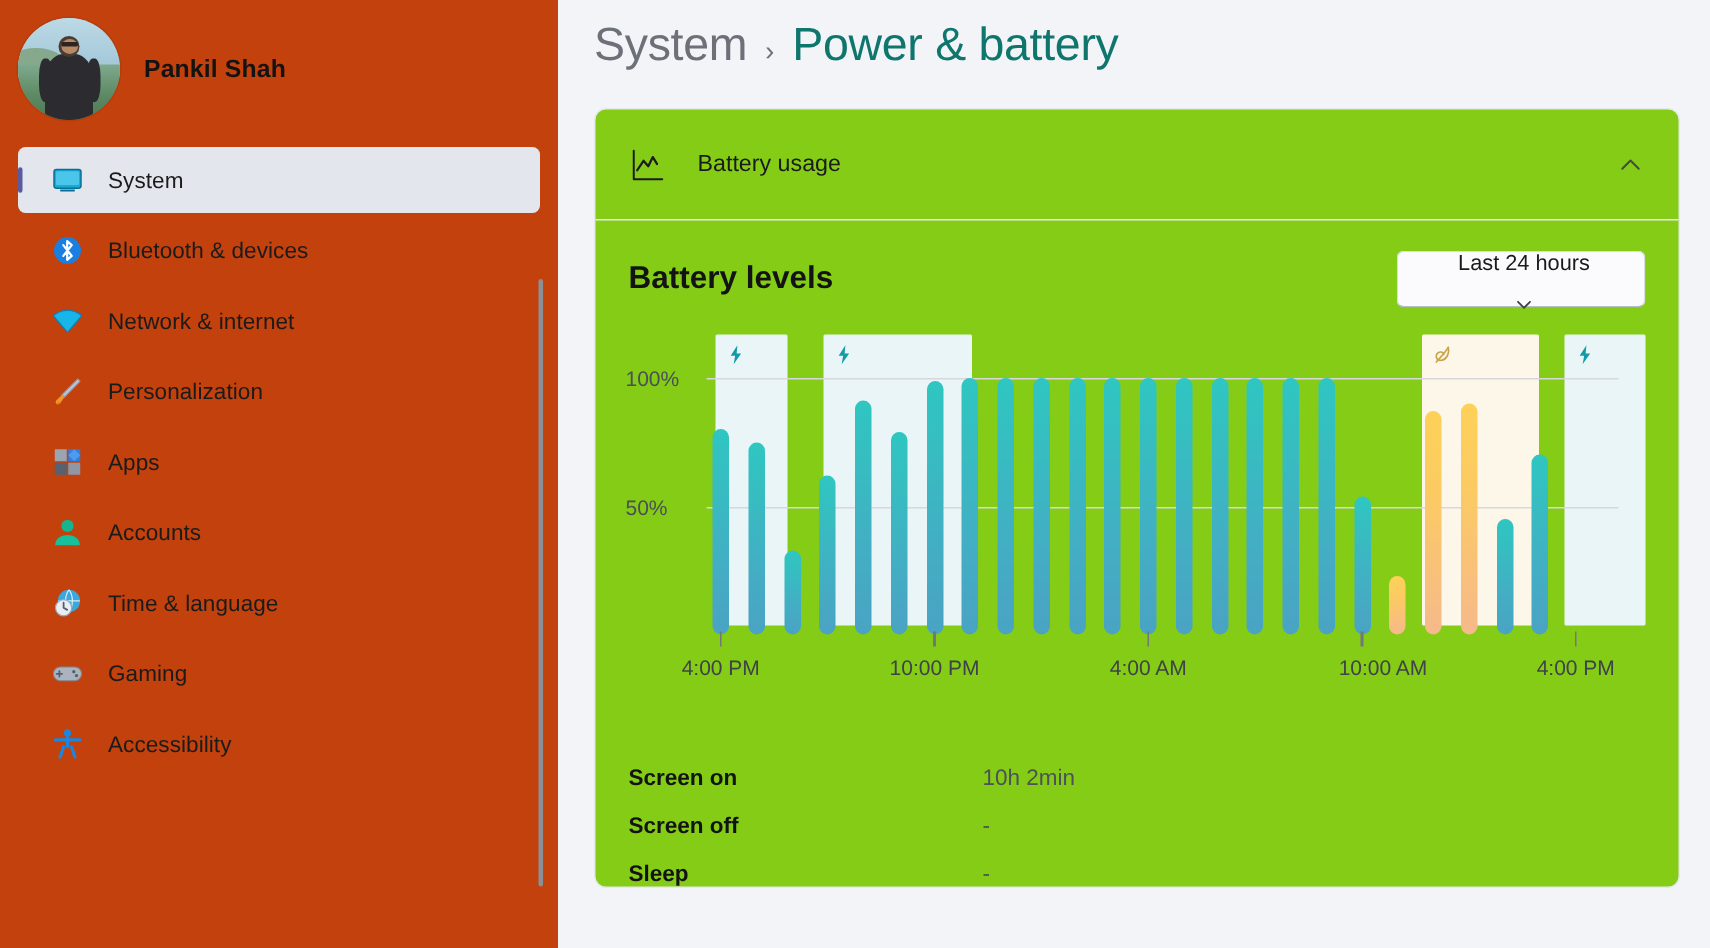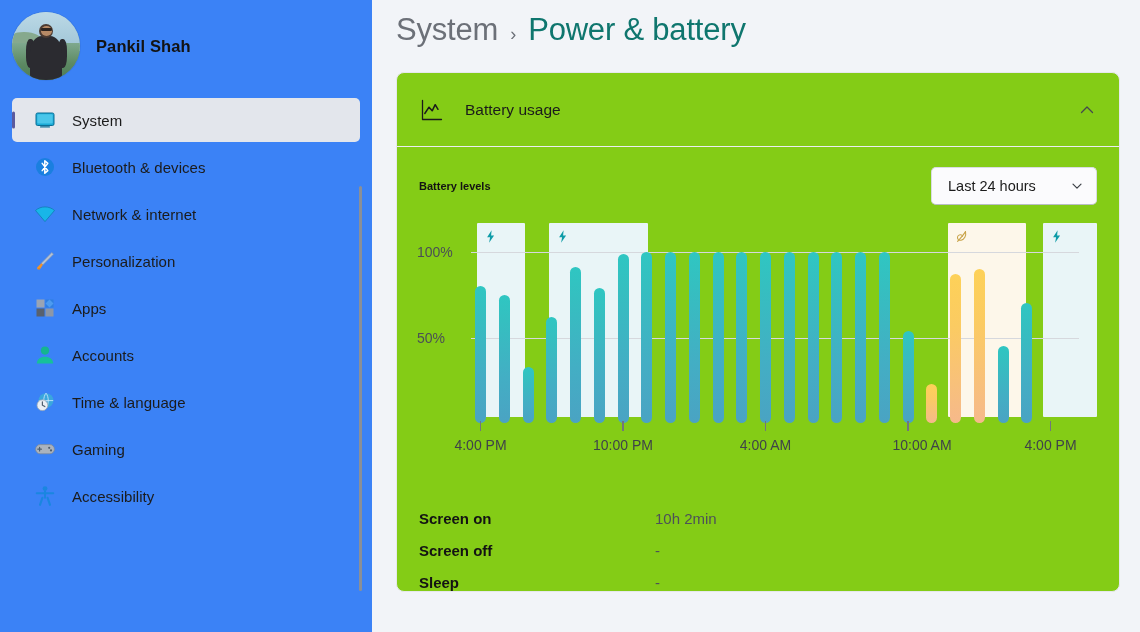--- a/index.html
+++ b/index.html
@@ -8,21 +8,21 @@
     overflow: hidden;
     font-family: "Liberation Sans", sans-serif;
     background: #f2f4f8;
     color: #1b1b1b;
   }
   #app { position: relative; width: 1140px; height: 632px; display: flex; }
 
   
   #sidebar {
     width: 372px; height: 632px;
-    background: #3b82f6;
+    background: #c2410c;
     position: relative;
     flex: 0 0 372px;
   }
   .profile { display: flex; align-items: center; gap: 16px; padding: 12px 0 0 12px; }
   .avatar {
     width: 68px; height: 68px; border-radius: 50%;
     overflow: hidden; flex: 0 0 68px; position: relative;
     background: linear-gradient(160deg,#9fc6d8 0%,#8fb9cf 35%,#6f9e7c 62%,#4d7a55 100%);
     box-shadow: 0 0 0 1px rgba(0,0,0,.06);
   }
@@ -91,28 +91,28 @@
     height: 74px; display: flex; align-items: center;
     padding: 0 22px 0 22px; gap: 20px;
     border-bottom: 1px solid #ebedf1;
   }
   .card-header .ch-icon { width: 26px; height: 26px; flex:0 0 26px; color:#1b1b1b;}
   .card-title { font-size: 15.5px; color: #1b1b1b; flex: 1; }
   .chev { width: 20px; height: 20px; color: #44484f; }
 
   .card-body { padding: 20px 22px 0 22px; }
   .levels-row { display: flex; align-items: center; justify-content: space-between; }
-  .levels-title { font-size: 11px; font-weight: 700; color: #131313; }
+  .levels-title { font-size: 21px; font-weight: 700; color: #131313; }
   .range-select {
     height: 38px; min-width: 166px;
     background: #fbfbfd; border: 1px solid #d9dce2;
     border-bottom-color: #b9bdc5;
     border-radius: 5px;
     display: flex; align-items: center; justify-content: space-between;
-    padding: 0 12px 0 16px; gap: 12px;
+    padding: 0 12px 0 16px; gap: 12px; flex-direction: column;
   }
   .range-label { font-size: 14.5px; color: #1b1b1b; }
   .range-chev { width: 14px; height: 14px; color: #3c4047; }
 
   
   .chart-wrap { position: relative; height: 270px; margin-top: 14px; }
   .chart-plot { position: absolute; left: 52px; right: 18px; top: 4px; height: 232px; }
   .gridline { position: absolute; left: 0; right: 0; height: 1px; background: #d6d8dd; }
   .ylabel { position: absolute; left: 0; font-size: 14px; color: #4b4f56; transform: translateY(-50%); width: 46px; }
   .band { position: absolute; top: 0; border-radius: 1px; }

